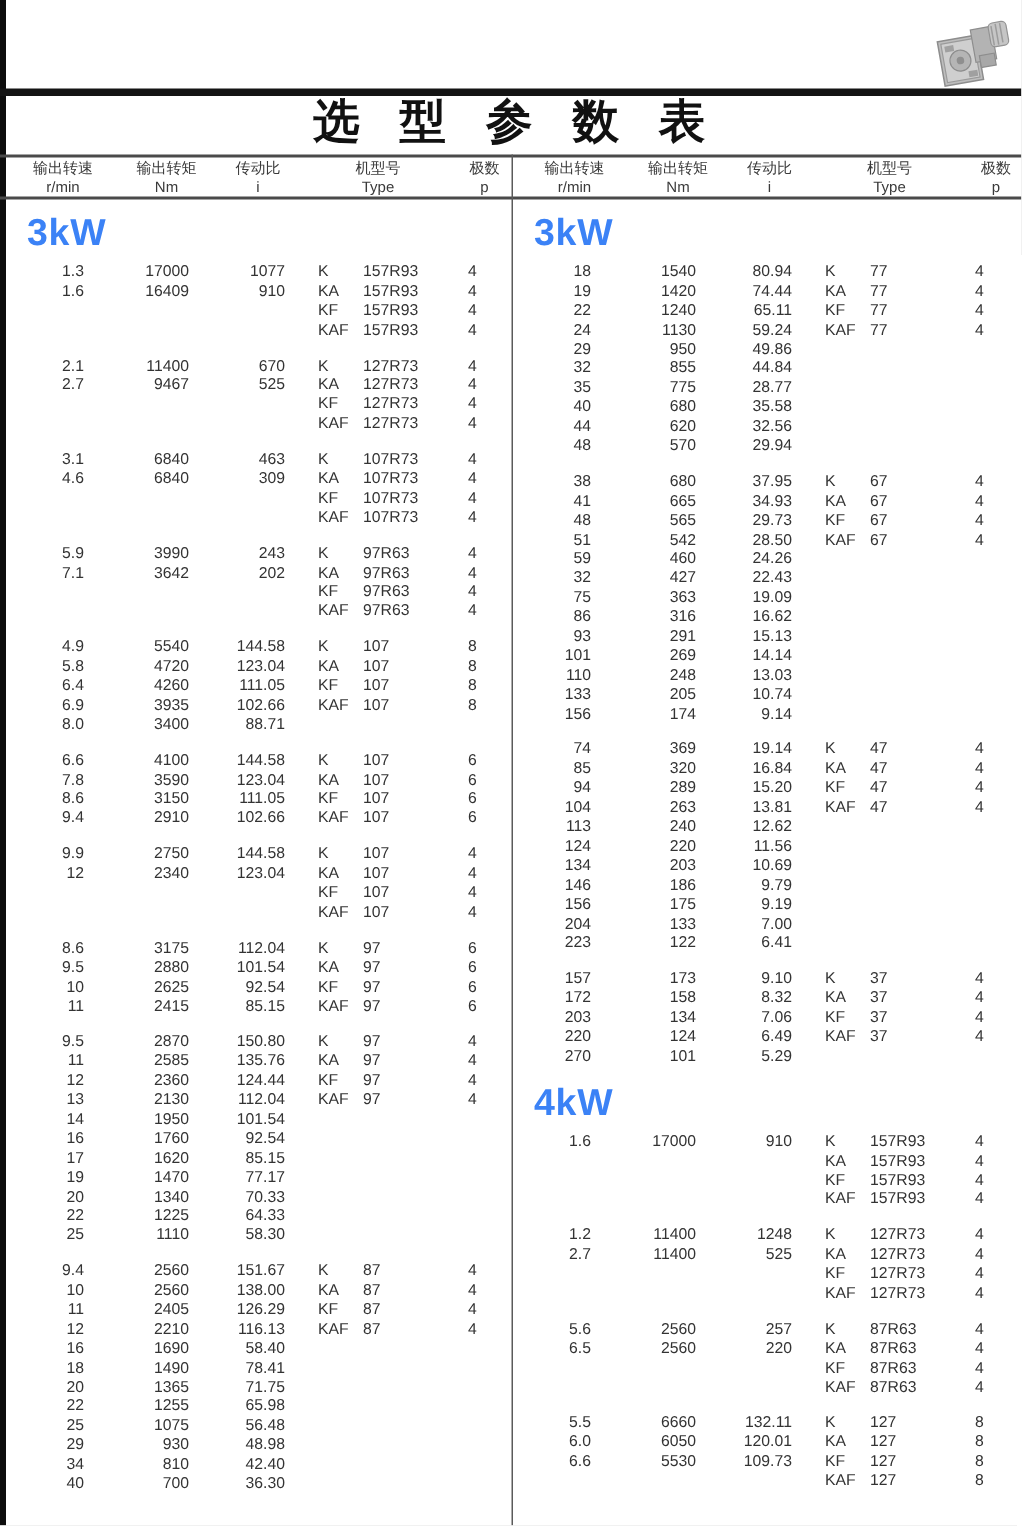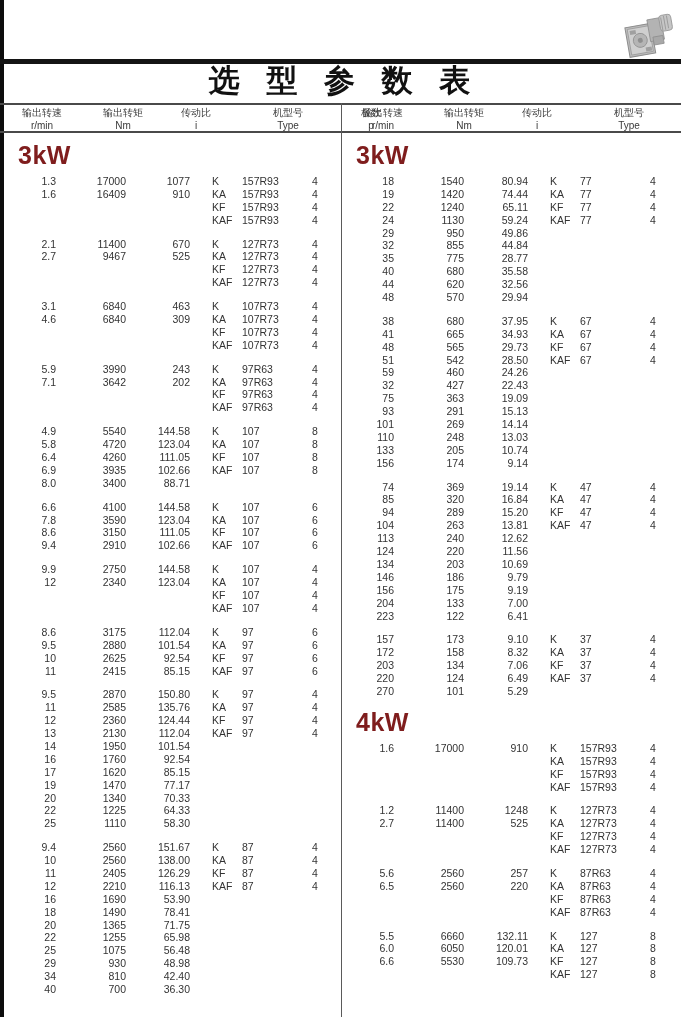--- a/index.html
+++ b/index.html
@@ -12,29 +12,29 @@
   .top-rule { position:absolute; left:0; top:59px; width:681px; height:5px; background:#141414; }
   .rule-a   { position:absolute; left:0; top:103px; width:681px; height:2px; background:#4a4a4a; }
   .rule-b   { position:absolute; left:0; top:131px; width:681px; height:2px; background:#4a4a4a; }
   .vdiv     { position:absolute; left:341px; top:103px; width:1px; height:914px; background:#5a5a5a; }
   .logo     { position:absolute; right:2px; top:8px; width:62px; height:58px; }
   .title {
     position:absolute; top:64px; left:0; width:681px; text-align:center;
     font-size:31px; font-weight:bold; color:#111; word-spacing:14px; letter-spacing:2px;
     line-height:34px;
   }
-  .hdr { position:absolute; top:106px; height:26px; display:grid; font-size:10px; color:#3a3a3a;gap:12px; }
+  .hdr { position:absolute; top:106px; height:26px; display:grid; font-size:10px; color:#3a3a3a; }
   .hdr-left  { left:4px;   width:337px; grid-template-columns:76px 62px 60px 100px 42px; }
   .hdr-right { left:345px; width:334px; grid-template-columns:76px 62px 60px 100px 42px; }
   .hcell { text-align:center; line-height:13px; white-space:nowrap; }
   .col { position:absolute; top:136px; font-size:10.5px; color:#333; }
   .col-left  { left:4px;   width:337px; }
   .col-right { left:342px; width:337px; }
   .section-heading {
-    font-size:25px; font-weight:bold; color:#7f1d1d;
+    font-size:25px; font-weight:bold; color:#3b82f6;
     margin:6px 0 7px 14px; line-height:26px; letter-spacing:0.5px;
   }
   .group { margin-bottom:11px; }
   .row { display:grid; grid-template-columns:52px 70px 64px 22px 88px 30px; line-height:12.9px; height:12.9px; white-space:nowrap; }
   .c-speed, .c-torque, .c-ratio { text-align:right; }
   .c-type .tp { display:inline-block; width:30px; }
   .c-poles { text-align:center; }
 </style>
 </head>
 <body>
@@ -515,21 +515,21 @@
           <div class="c-speed">12</div>
           <div class="c-torque">2210</div>
           <div class="c-ratio">116.13</div>
           <div class="c-gap"></div>
           <div class="c-type"><span class="tp">KAF</span><span>87</span></div>
           <div class="c-poles">4</div>
         </div>
         <div class="row">
           <div class="c-speed">16</div>
           <div class="c-torque">1690</div>
-          <div class="c-ratio">53.90</div>
+          <div class="c-ratio">58.40</div>
           <div class="c-gap"></div>
           <div class="c-type"><span class="tp"></span><span></span></div>
           <div class="c-poles"></div>
         </div>
         <div class="row">
           <div class="c-speed">18</div>
           <div class="c-torque">1490</div>
           <div class="c-ratio">78.41</div>
           <div class="c-gap"></div>
           <div class="c-type"><span class="tp"></span><span></span></div>
@@ -715,20 +715,28 @@
           <div class="c-torque">427</div>
           <div class="c-ratio">22.43</div>
           <div class="c-gap"></div>
           <div class="c-type"><span class="tp"></span><span></span></div>
           <div class="c-poles"></div>
         </div>
         <div class="row">
           <div class="c-speed">75</div>
           <div class="c-torque">363</div>
           <div class="c-ratio">19.09</div>
+          <div class="c-gap"></div>
+          <div class="c-type"><span class="tp"></span><span></span></div>
+          <div class="c-poles"></div>
+        </div>
+        <div class="row">
+          <div class="c-speed">86</div>
+          <div class="c-torque">316</div>
+          <div class="c-ratio">16.62</div>
           <div class="c-gap"></div>
           <div class="c-type"><span class="tp"></span><span></span></div>
           <div class="c-poles"></div>
         </div>
         <div class="row">
           <div class="c-speed">93</div>
           <div class="c-torque">291</div>
           <div class="c-ratio">15.13</div>
           <div class="c-gap"></div>
           <div class="c-type"><span class="tp"></span><span></span></div>

